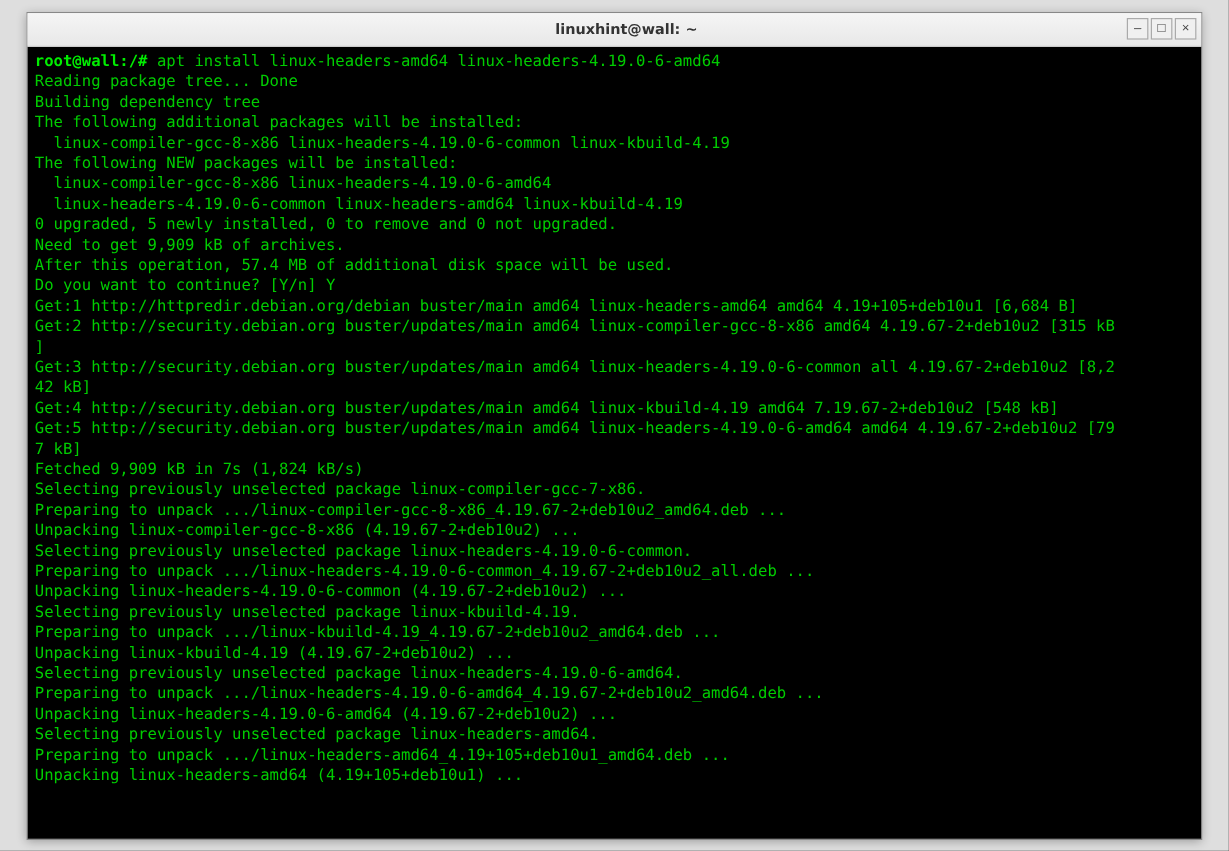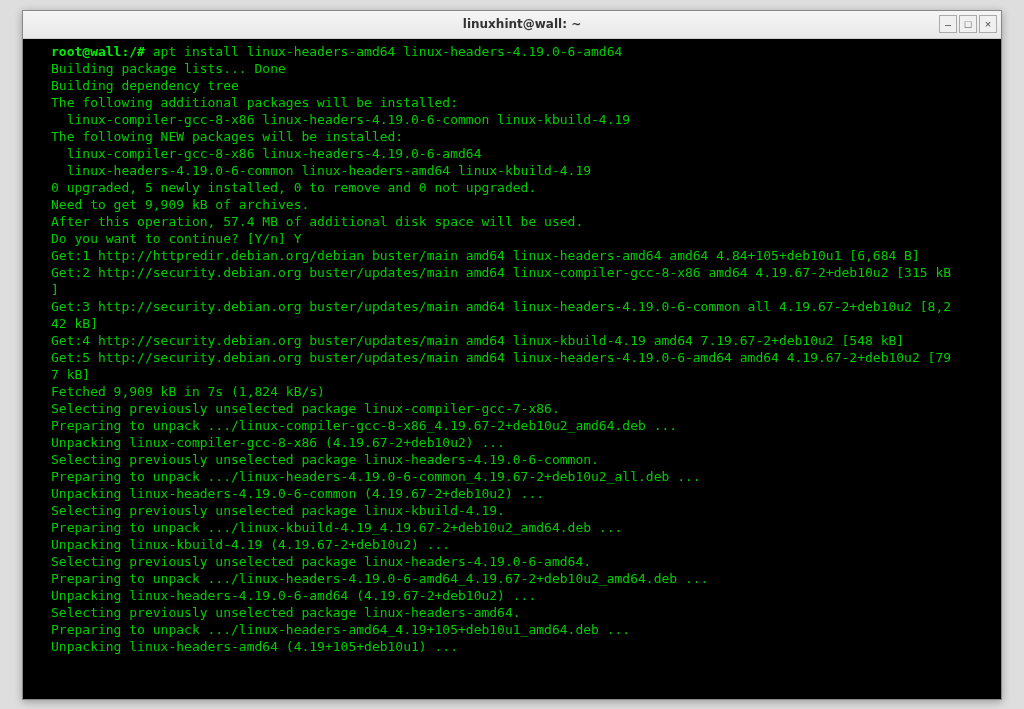--- a/index.html
+++ b/index.html
@@ -60,51 +60,51 @@
     .terminal {
       flex: 1;
       background: #000000;
       padding: 4px 6px;
       overflow: hidden;
       font-family: "DejaVu Sans Mono", "Liberation Mono", monospace;
       font-size: 13px;
       line-height: 17px;
       color: #00cc00;
     }
-    .line { white-space: pre; color: #00cc00; margin-left: 22px; }
+    .line { white-space: pre; color: #00cc00; }
     .prompt-user { color: #00ee00; font-weight: bold; }
     .cmd { color: #00cc00; }
   </style>
 </head>
 <body>
 
 <div class="window">
   <div class="titlebar">
     <span class="title">linuxhint@wall: ~</span>
     <div class="win-controls">
       <div class="win-btn">–</div>
       <div class="win-btn">□</div>
       <div class="win-btn">×</div>
     </div>
   </div>
   <div class="terminal">
     <div class="line"><span class="prompt-user">root@wall:/# </span><span class="cmd">apt install linux-headers-amd64 linux-headers-4.19.0-6-amd64</span></div>
     <div id="output">
-        <div class="line">Building package lists... Done</div>
+        <div class="line">Reading package tree... Done</div>
         <div class="line">Building dependency tree</div>
         <div class="line">The following additional packages will be installed:</div>
         <div class="line">  linux-compiler-gcc-8-x86 linux-headers-4.19.0-6-common linux-kbuild-4.19</div>
         <div class="line">The following NEW packages will be installed:</div>
         <div class="line">  linux-compiler-gcc-8-x86 linux-headers-4.19.0-6-amd64</div>
         <div class="line">  linux-headers-4.19.0-6-common linux-headers-amd64 linux-kbuild-4.19</div>
         <div class="line">0 upgraded, 5 newly installed, 0 to remove and 0 not upgraded.</div>
         <div class="line">Need to get 9,909 kB of archives.</div>
         <div class="line">After this operation, 57.4 MB of additional disk space will be used.</div>
         <div class="line">Do you want to continue? [Y/n] Y</div>
-        <div class="line">Get:1 http://httpredir.debian.org/debian buster/main amd64 linux-headers-amd64 amd64 4.84+105+deb10u1 [6,684 B]</div>
+        <div class="line">Get:1 http://httpredir.debian.org/debian buster/main amd64 linux-headers-amd64 amd64 4.19+105+deb10u1 [6,684 B]</div>
         <div class="line">Get:2 http://security.debian.org buster/updates/main amd64 linux-compiler-gcc-8-x86 amd64 4.19.67-2+deb10u2 [315 kB</div>
         <div class="line">]</div>
         <div class="line">Get:3 http://security.debian.org buster/updates/main amd64 linux-headers-4.19.0-6-common all 4.19.67-2+deb10u2 [8,2</div>
         <div class="line">42 kB]</div>
         <div class="line">Get:4 http://security.debian.org buster/updates/main amd64 linux-kbuild-4.19 amd64 7.19.67-2+deb10u2 [548 kB]</div>
         <div class="line">Get:5 http://security.debian.org buster/updates/main amd64 linux-headers-4.19.0-6-amd64 amd64 4.19.67-2+deb10u2 [79</div>
         <div class="line">7 kB]</div>
         <div class="line">Fetched 9,909 kB in 7s (1,824 kB/s)</div>
         <div class="line">Selecting previously unselected package linux-compiler-gcc-7-x86.</div>
         <div class="line">Preparing to unpack .../linux-compiler-gcc-8-x86_4.19.67-2+deb10u2_amd64.deb ...</div>

